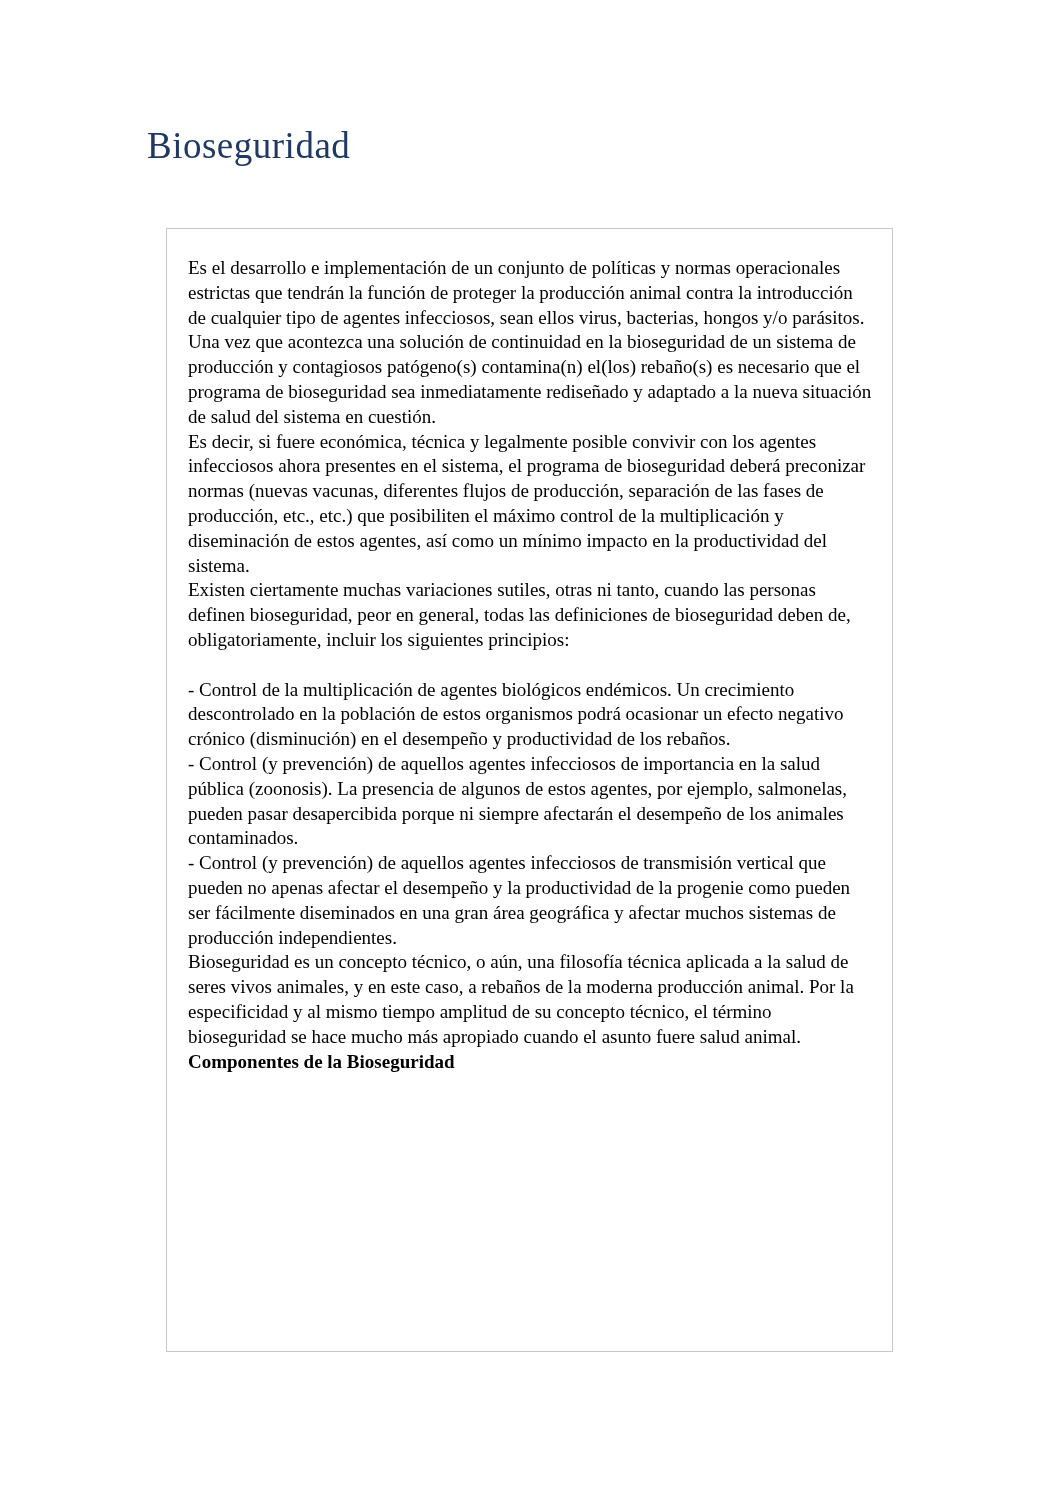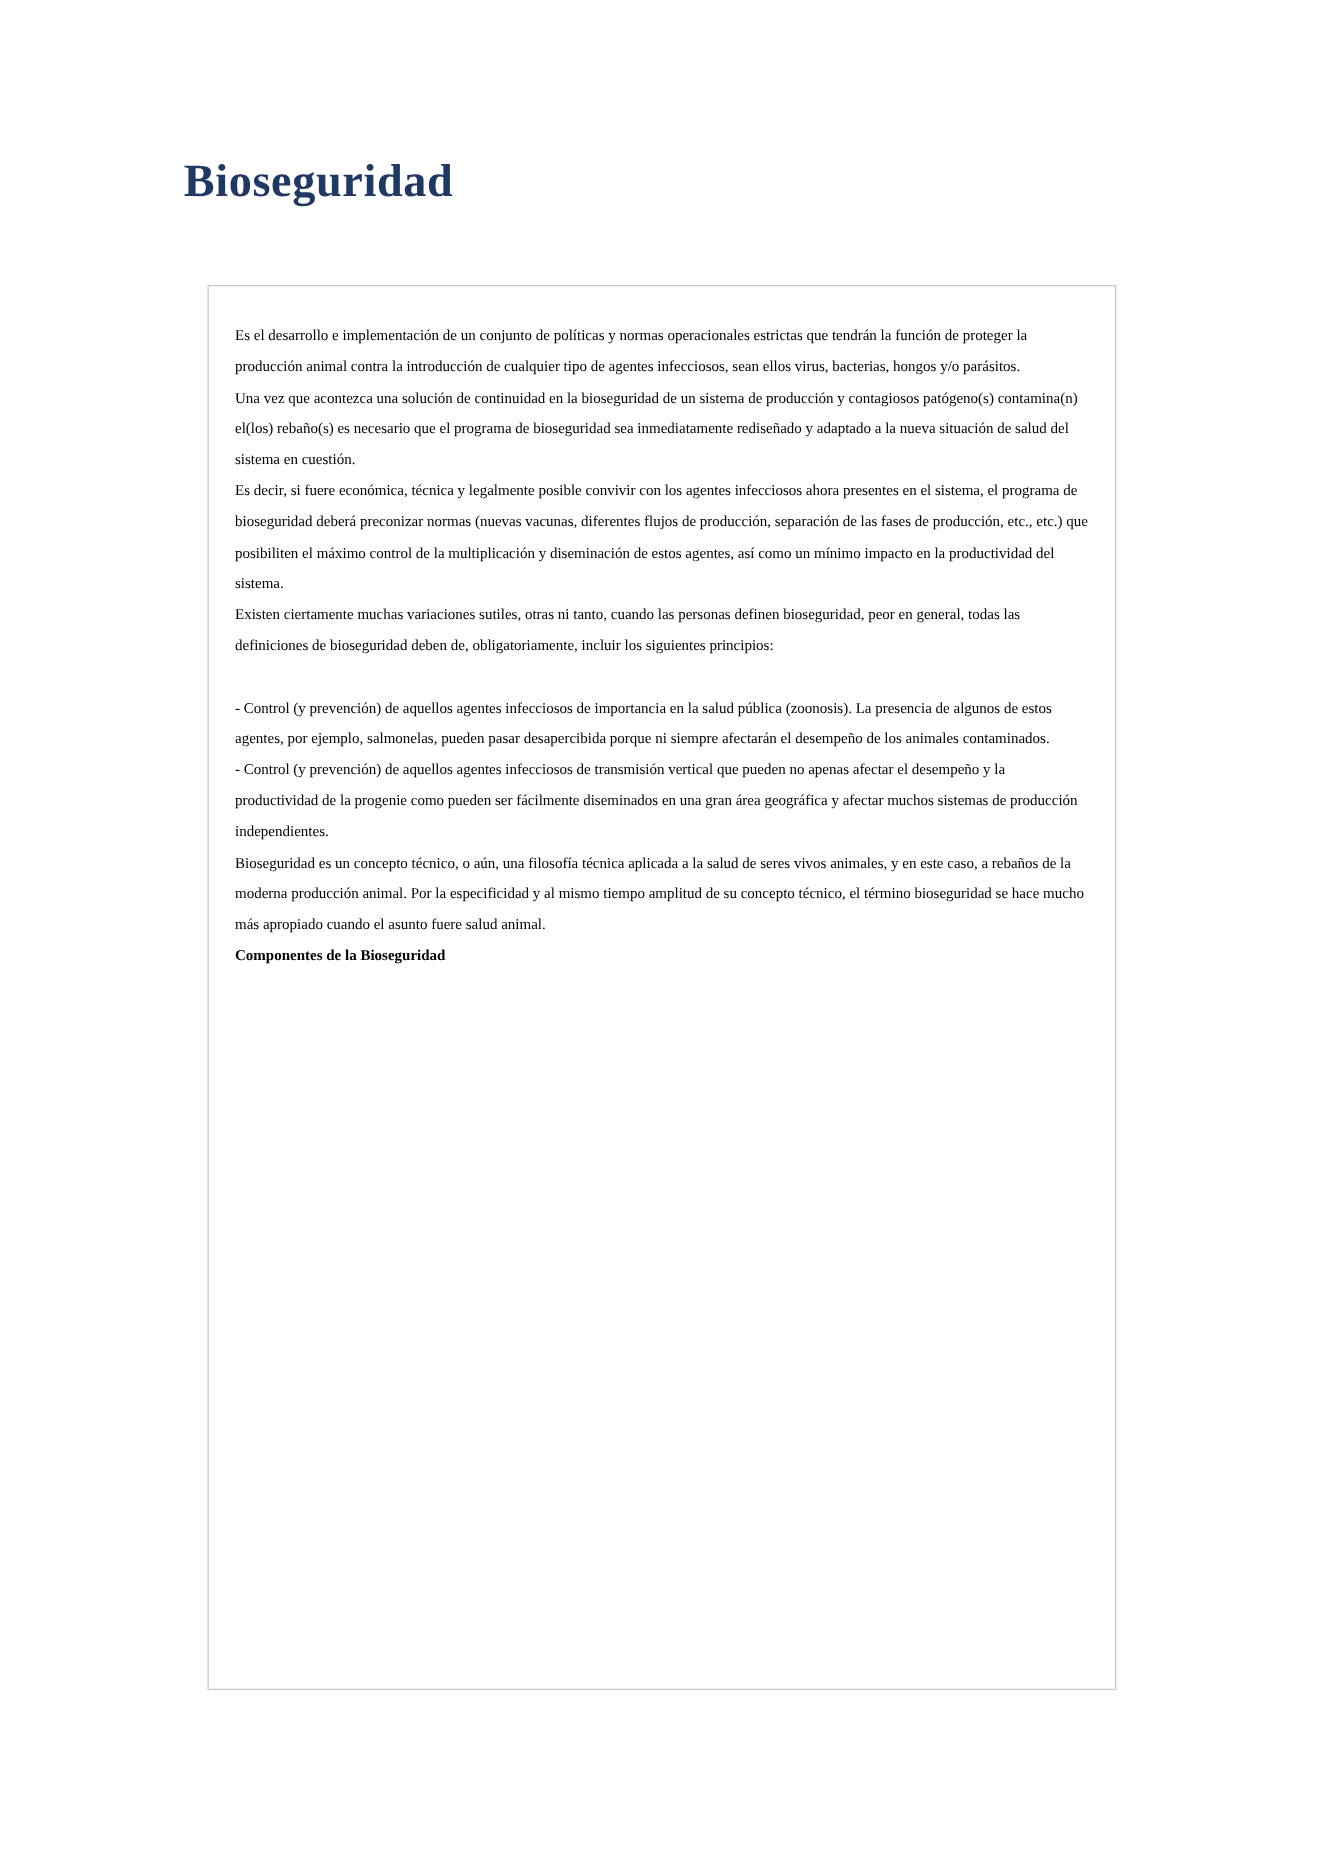--- a/index.html
+++ b/index.html
@@ -14,40 +14,40 @@
     font-family: "Liberation Serif", serif;
     color: #000000;
   }
   .doc-title {
     position: absolute;
     left: 147px;
     top: 127px;
     margin: 0;
     font-size: 37px;
     line-height: 1;
-    font-weight: bold;
+    font-weight: normal;
     color: var(--title-color, #1F3864);
     letter-spacing: 0.5px;
   }
   .content-box {
     position: absolute;
     left: 166px;
     top: 228px;
     width: 727px;
     height: 1124px;
     box-sizing: border-box;
     border: 1px solid #c8c8c8;
     background: #ffffff;
     padding: 27px 20px 0 21px;
     overflow: hidden;
   }
   .content-box p,
   .content-box h2 {
     margin: 0;
-    font-size: 12px;
+    font-size: 19px;
     line-height: 24.8px;
     font-weight: normal;
     color: #000000;
   }
   
   .content-box > * + * {
     margin-top: 24.8px;
   }
   
   .bullet-list p + p {
@@ -68,20 +68,21 @@
 
     <p>Es el desarrollo e implementación de un conjunto de políticas y normas operacionales estrictas que tendrán la función de proteger la producción animal contra la introducción de cualquier tipo de agentes infecciosos, sean ellos virus, bacterias, hongos y/o parásitos.</p>
 
     <p>Una vez que acontezca una solución de continuidad en la bioseguridad de un sistema de producción y contagiosos patógeno(s) contamina(n) el(los) rebaño(s) es necesario que el programa de bioseguridad sea inmediatamente rediseñado y adaptado a la nueva situación de salud del sistema en cuestión.</p>
 
     <p>Es decir, si fuere económica, técnica y legalmente posible convivir con los agentes infecciosos ahora presentes en el sistema, el programa de bioseguridad deberá preconizar normas (nuevas vacunas, diferentes flujos de producción, separación de las fases de producción, etc., etc.) que posibiliten el máximo control de la multiplicación y diseminación de estos agentes, así como un mínimo impacto en la productividad del sistema.</p>
 
     <p>Existen ciertamente muchas variaciones sutiles, otras ni tanto, cuando las personas definen bioseguridad, peor en general, todas las definiciones de bioseguridad deben de, obligatoriamente, incluir los siguientes principios:</p>
 
     <div class="bullet-list">
+      <p>- Control de la multiplicación de agentes biológicos endémicos. Un crecimiento descontrolado en la población de estos organismos podrá ocasionar un efecto negativo crónico (disminución) en el desempeño y productividad de los rebaños.</p>
       <p>- Control (y prevención) de aquellos agentes infecciosos de importancia en la salud pública (zoonosis). La presencia de algunos de estos agentes, por ejemplo, salmonelas, pueden pasar desapercibida porque ni siempre afectarán el desempeño de los animales contaminados.</p>
       <p>- Control (y prevención) de aquellos agentes infecciosos de transmisión vertical que pueden no apenas afectar el desempeño y la productividad de la progenie como pueden ser fácilmente diseminados en una gran área geográfica y afectar muchos sistemas de producción independientes.</p>
     </div>
 
     <p>Bioseguridad es un concepto técnico, o aún, una filosofía técnica aplicada a la salud de seres vivos animales, y en este caso, a rebaños de la moderna producción animal. Por la especificidad y al mismo tiempo amplitud de su concepto técnico, el término bioseguridad se hace mucho más apropiado cuando el asunto fuere salud animal.</p>
 
     <h2 class="subheading">Componentes de la Bioseguridad</h2>
 
   </section>
 

